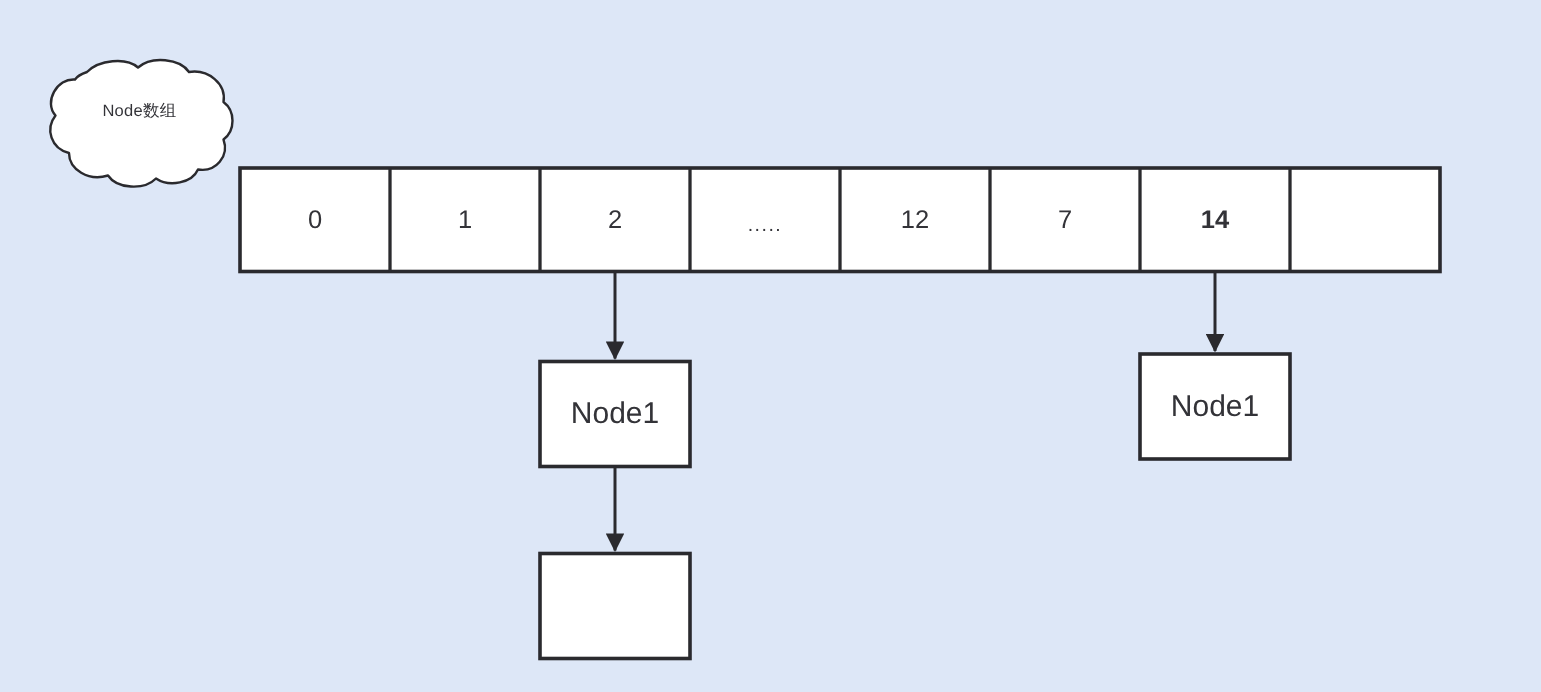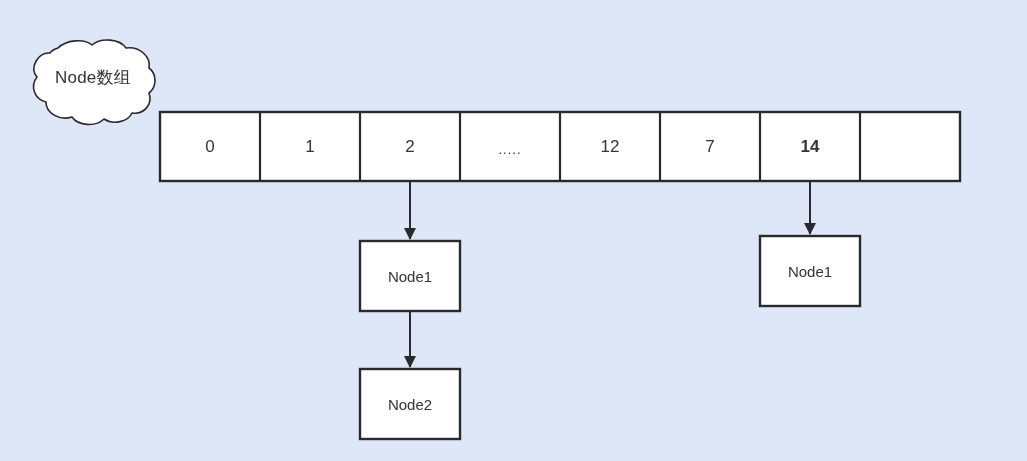--- a/index.html
+++ b/index.html
@@ -23,21 +23,21 @@
     left: 0;
     top: 0;
   }
   
   .cloud-label {
     position: absolute;
     left: 30px;
     top: 66px;
     width: 126px;
     text-align: center;
-    font-size: 17px;
+    font-size: 11px;
     color: #333338;
     letter-spacing: 0.2px;
     white-space: nowrap;
   }
   
   .array-cell-label {
     position: absolute;
     top: 112px;
     height: 69px;
     width: 100px;
@@ -55,21 +55,21 @@
     letter-spacing: 1px;
   }
   
   .node-label {
     position: absolute;
     width: 100px;
     height: 70px;
     display: flex;
     align-items: center;
     justify-content: center;
-    font-size: 15px;
+    font-size: 20px;
     color: #333338;
   }
 </style>
 </head>
 <body>
 
 <div id="canvas">
 
   <svg class="diagram-svg" width="1027" height="461" viewBox="0 0 1027 461">
     <defs>
@@ -120,16 +120,15 @@
 
   <div class="array-cell-label" style="left:160px;">0</div>
   <div class="array-cell-label" style="left:260px;">1</div>
   <div class="array-cell-label" style="left:360px;">2</div>
   <div class="array-cell-label ellipsis" style="left:460px;">.....</div>
   <div class="array-cell-label" style="left:560px;">12</div>
   <div class="array-cell-label" style="left:660px;">7</div>
   <div class="array-cell-label" style="left:760px;font-weight:bold;">14</div>
 
   <div class="node-label" style="left:360px; top:241px;">Node1</div>
-  <div class="node-label" style="left:360px; top:369px;">Node2</div>
   <div class="node-label" style="left:760px; top:236px;">Node1</div>
 
 </div>
 
 </body></html>

